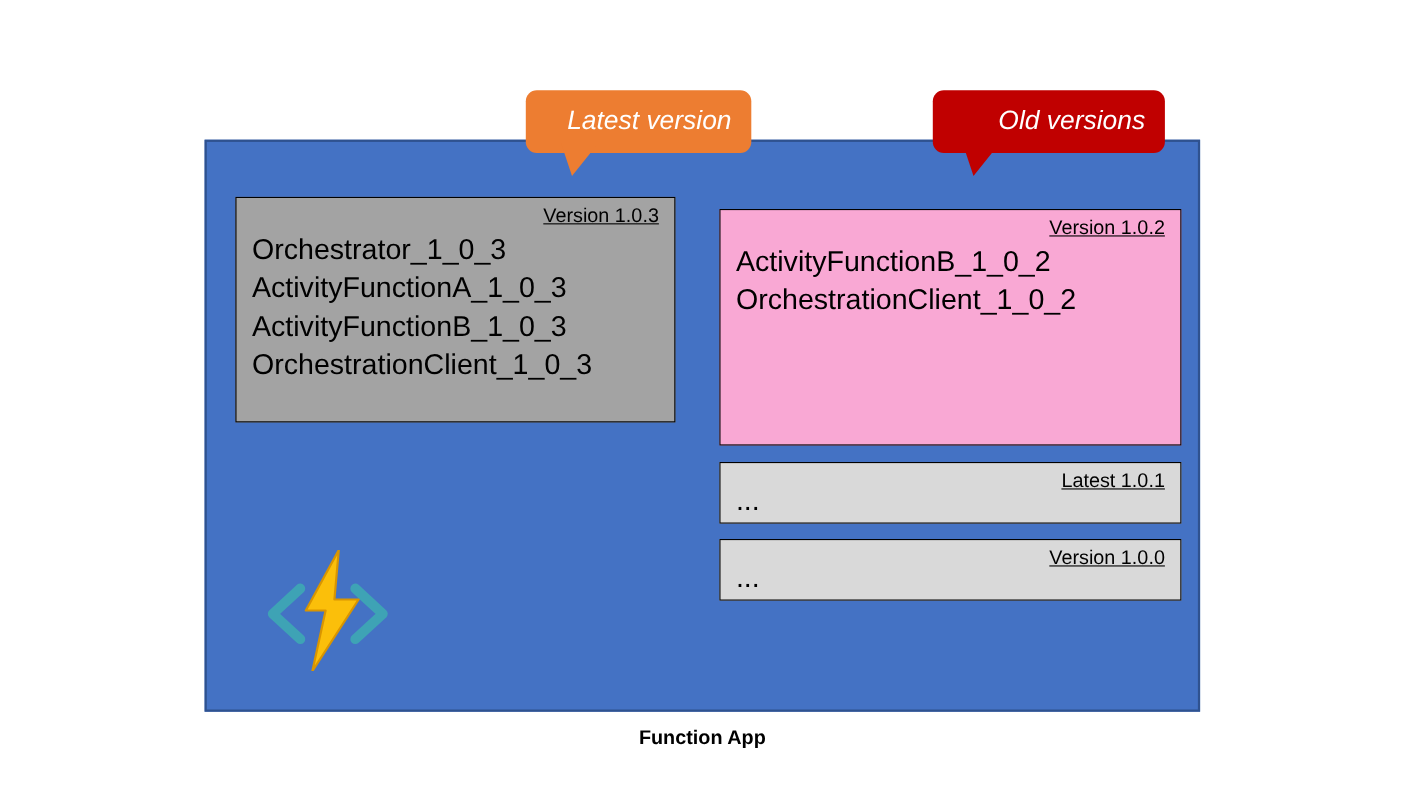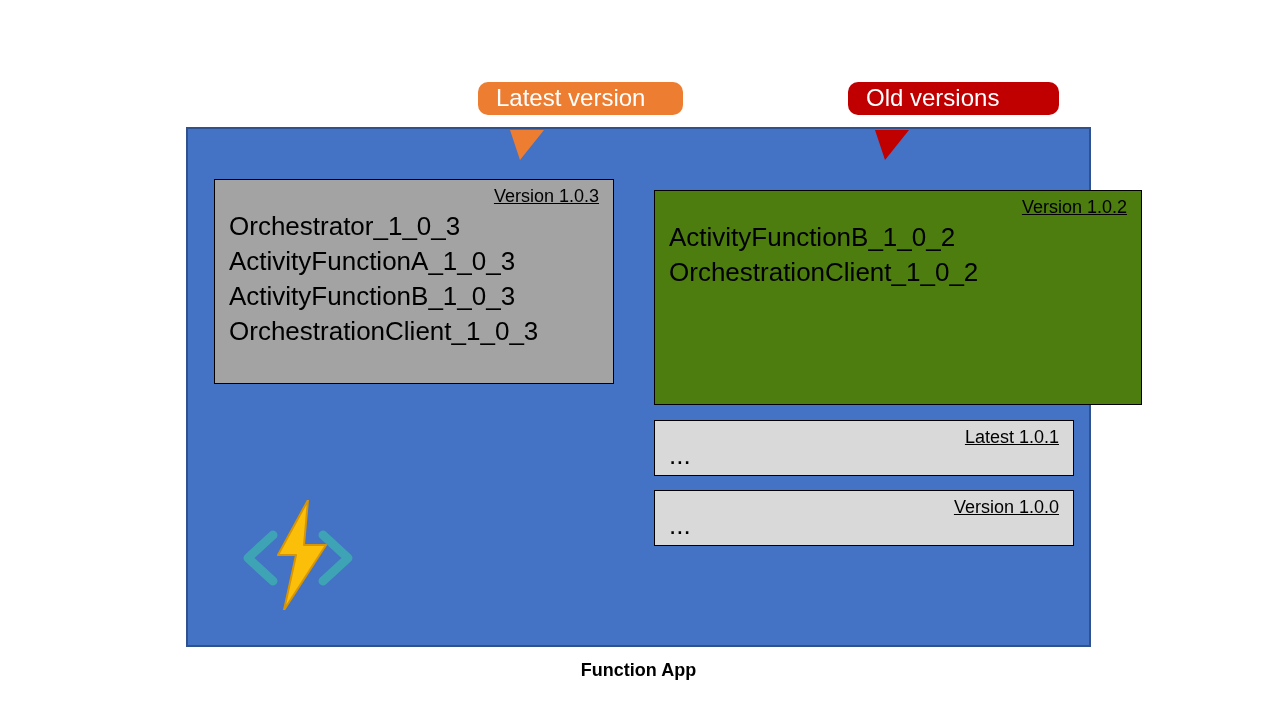--- a/index.html
+++ b/index.html
@@ -23,23 +23,24 @@
     font-size: 18px;
     color: #000;
   }
 
   
   .callout {
     position: absolute;
     border-radius: 10px;
     color: #fff;
     font-size: 24px;
-    padding: 2px 18px;
+    padding: 14px 18px;
     line-height: 1.2;
-    text-align: left;
+    text-align: right;
+    font-style: italic;
   }
   .callout.orange { background: #ED7D31; left: 478px; top: 82px; width: 205px; }
   .callout.red    { background: #C00000; left: 848px; top: 82px; width: 211px; }
   .tail {
     position: absolute;
     width: 0; height: 0;
   }
   .tail.orange {
     left: 510px; top: 130px;
     border-left: 10px solid transparent;
@@ -70,23 +71,23 @@
     font-size: 26px;
     color: #000;
     line-height: 1.35;
   }
   .card.latest {
     background: #a3a3a3;
     left: 214px; top: 179px;
     width: 400px; height: 205px;
   }
   .card.old1 {
-    background: #4d7c0f;
+    background: #f9a8d4;
     left: 654px; top: 190px;
-    width: 488px; height: 215px;
+    width: 420px; height: 215px;
   }
   .card.old2 {
     background: #D9D9D9;
     left: 654px; top: 420px;
     width: 420px; height: 56px;
   }
   .card.old3 {
     background: #D9D9D9;
     left: 654px; top: 490px;
     width: 420px; height: 56px;

